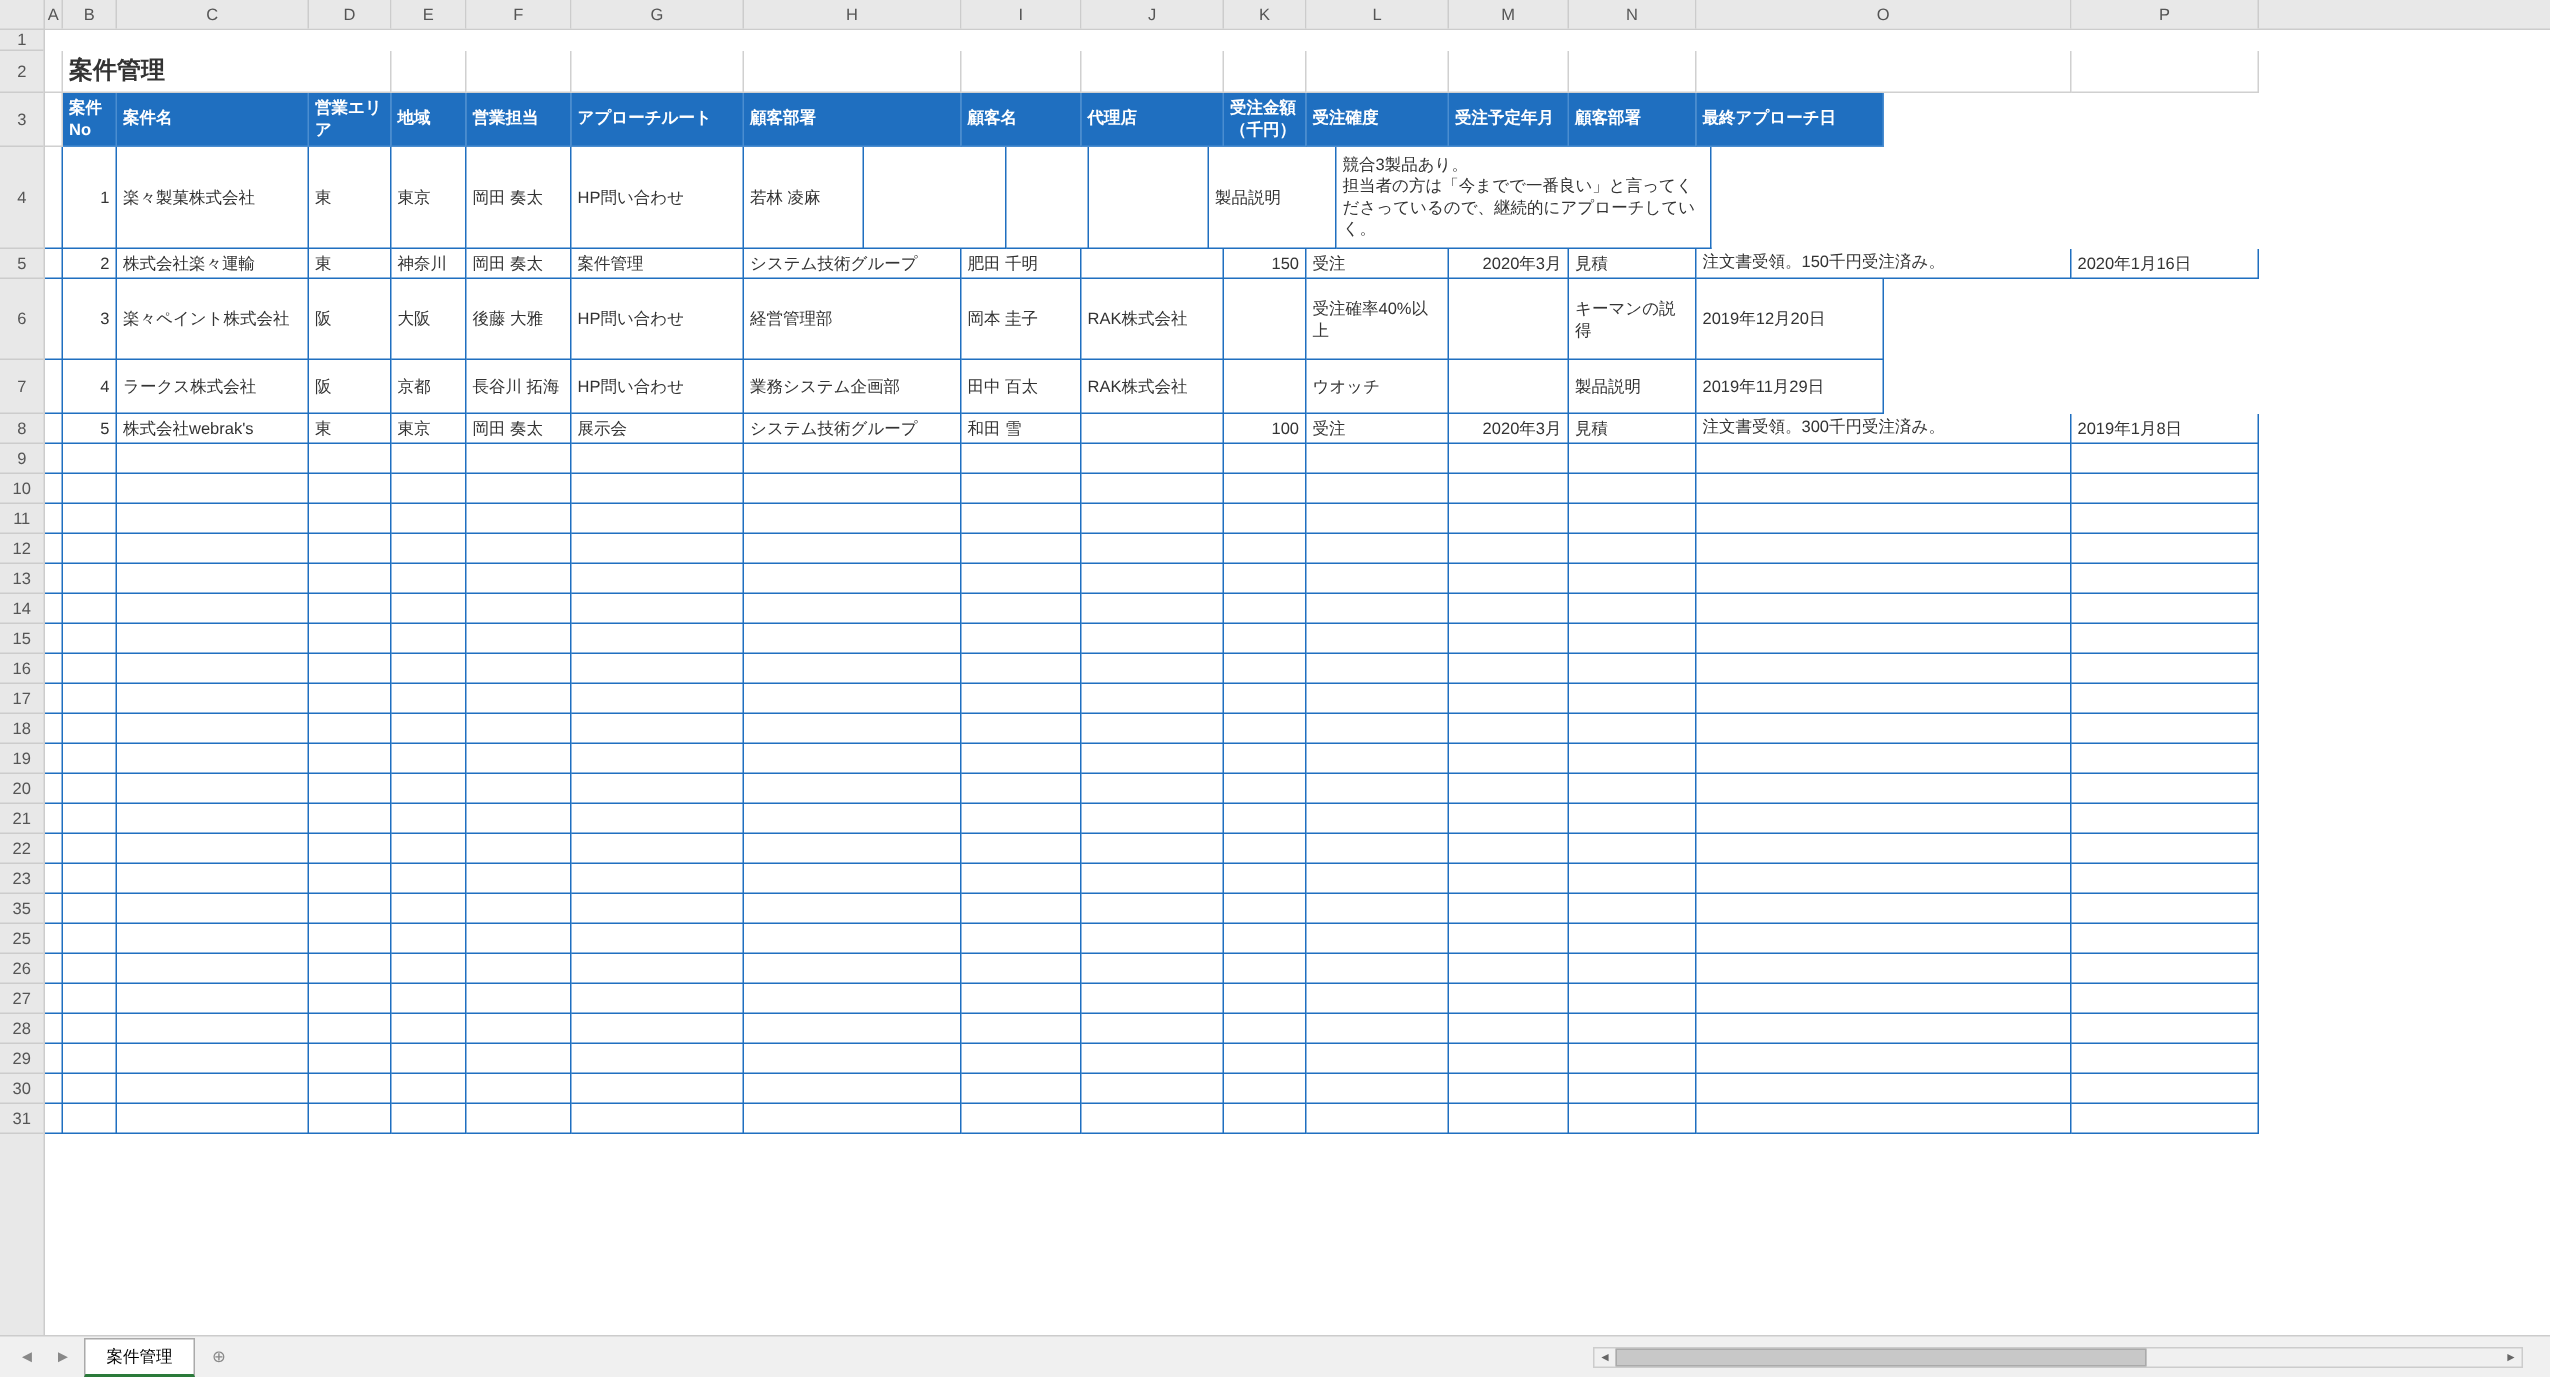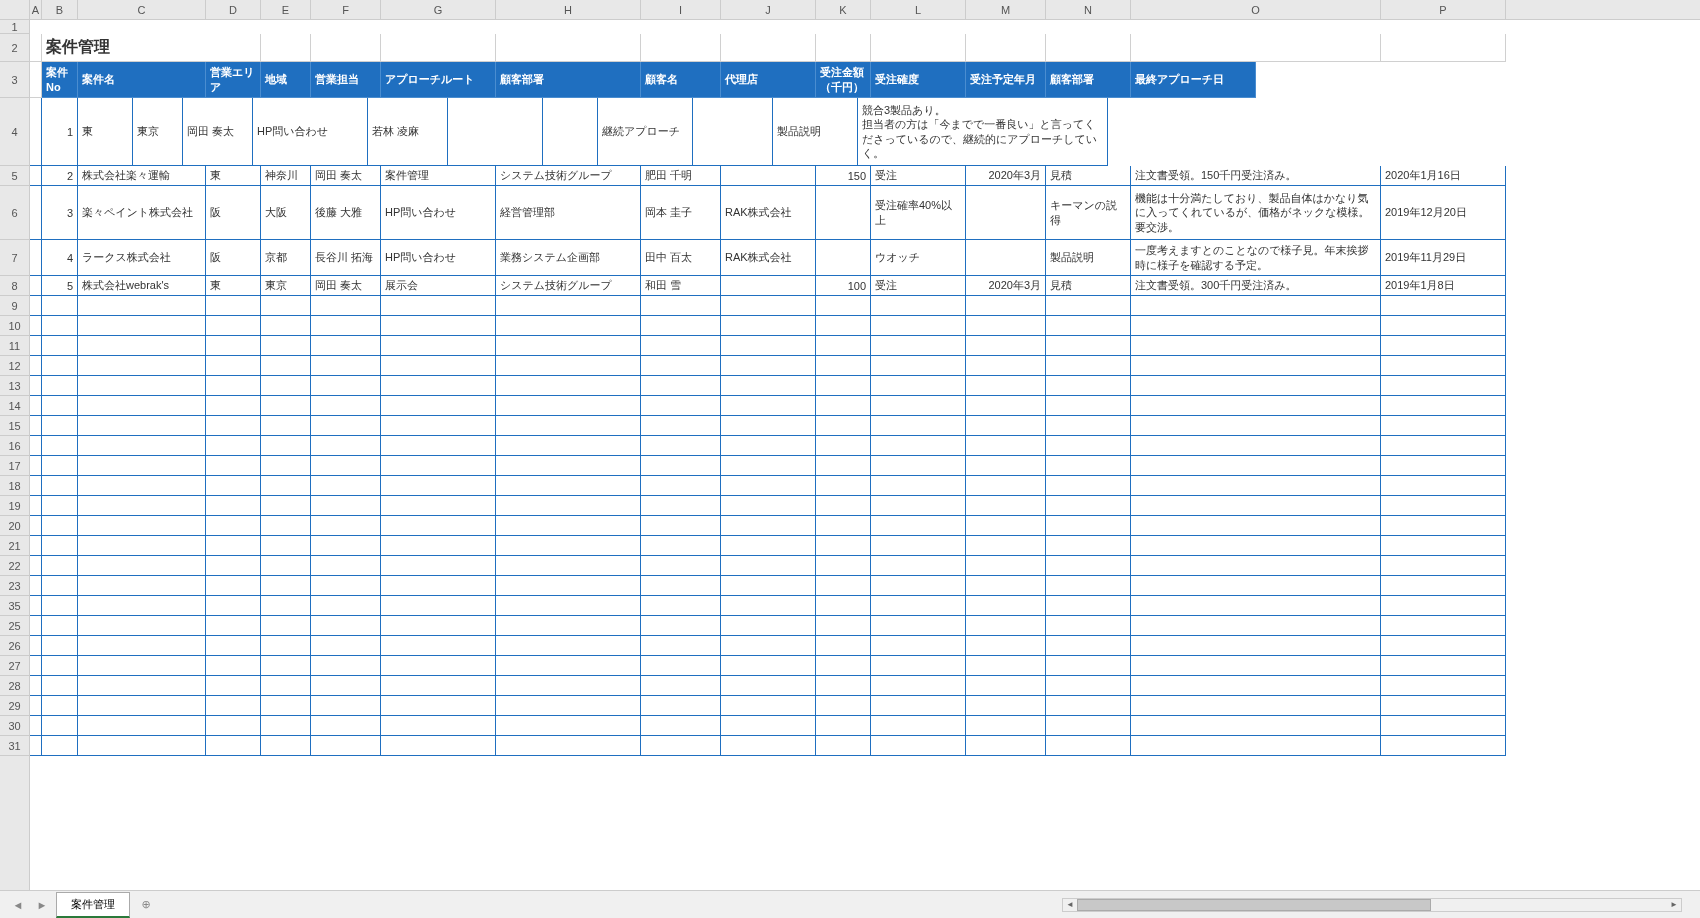--- a/index.html
+++ b/index.html
@@ -139,28 +139,28 @@
           <div class="cell hdr wrap" style="width: 95px;">代理店</div>
           <div class="cell hdr wrap" style="width: 55px;">受注金額（千円）</div>
           <div class="cell hdr wrap" style="width: 95px;">受注確度</div>
           <div class="cell hdr wrap" style="width: 80px;">受注予定年月</div>
           <div class="cell hdr wrap" style="width: 85px;">顧客部署</div>
           <div class="cell hdr wrap" style="width: 125px;">最終アプローチ日</div>
         </div>
         <div class="row data" style="height: 68px;">
           <div class="cell" style="width: 12px;"></div>
           <div class="cell num" style="width: 36px;">1</div>
+          <div class="cell" style="width: 128px;">楽々製菓株式会社</div>
           <div class="cell" style="width: 55px;">東</div>
           <div class="cell" style="width: 50px;">東京</div>
           <div class="cell" style="width: 70px;">岡田 奏太</div>
           <div class="cell" style="width: 115px;">HP問い合わせ</div>
           <div class="cell" style="width: 80px;">若林 凌麻</div>
           <div class="cell" style="width: 95px;"></div>
           <div class="cell num" style="width: 55px;"></div>
-          <div class="cell" style="width: 95px;">継続アプローチ</div>
           <div class="cell num" style="width: 80px;"></div>
           <div class="cell" style="width: 85px;">製品説明</div>
           <div class="cell wrap" style="width: 250px; white-space: pre-wrap;">競合3製品あり。
 担当者の方は「今までで一番良い」と言ってくださっているので、継続的にアプローチしていく。</div>
         </div>
         <div class="row data" style="height: 20px;">
           <div class="cell" style="width: 12px;"></div>
           <div class="cell num" style="width: 36px;">2</div>
           <div class="cell" style="width: 128px;">株式会社楽々運輸</div>
           <div class="cell" style="width: 55px;">東</div>
@@ -185,39 +185,37 @@
           <div class="cell" style="width: 50px;">大阪</div>
           <div class="cell" style="width: 70px;">後藤 大雅</div>
           <div class="cell" style="width: 115px;">HP問い合わせ</div>
           <div class="cell" style="width: 145px;">経営管理部</div>
           <div class="cell" style="width: 80px;">岡本 圭子</div>
           <div class="cell" style="width: 95px;">RAK株式会社</div>
           <div class="cell num" style="width: 55px;"></div>
           <div class="cell" style="width: 95px;">受注確率40%以上</div>
           <div class="cell num" style="width: 80px;"></div>
           <div class="cell" style="width: 85px;">キーマンの説得</div>
-          <div class="cell wrap" style="width: 250px; white-space: pre-wrap;">機能は十分満たしており、製品自体はかなり気に入ってくれているが、価格がネックな模様。要交渉。</div>
           <div class="cell" style="width: 125px;">2019年12月20日</div>
         </div>
         <div class="row data" style="height: 36px;">
           <div class="cell" style="width: 12px;"></div>
           <div class="cell num" style="width: 36px;">4</div>
           <div class="cell" style="width: 128px;">ラークス株式会社</div>
           <div class="cell" style="width: 55px;">阪</div>
           <div class="cell" style="width: 50px;">京都</div>
           <div class="cell" style="width: 70px;">長谷川 拓海</div>
           <div class="cell" style="width: 115px;">HP問い合わせ</div>
           <div class="cell" style="width: 145px;">業務システム企画部</div>
           <div class="cell" style="width: 80px;">田中 百太</div>
           <div class="cell" style="width: 95px;">RAK株式会社</div>
           <div class="cell num" style="width: 55px;"></div>
           <div class="cell" style="width: 95px;">ウオッチ</div>
           <div class="cell num" style="width: 80px;"></div>
           <div class="cell" style="width: 85px;">製品説明</div>
-          <div class="cell wrap" style="width: 250px; white-space: pre-wrap;">一度考えますとのことなので様子見。年末挨拶時に様子を確認する予定。</div>
           <div class="cell" style="width: 125px;">2019年11月29日</div>
         </div>
         <div class="row data" style="height: 20px;">
           <div class="cell" style="width: 12px;"></div>
           <div class="cell num" style="width: 36px;">5</div>
           <div class="cell" style="width: 128px;">株式会社webrak's</div>
           <div class="cell" style="width: 55px;">東</div>
           <div class="cell" style="width: 50px;">東京</div>
           <div class="cell" style="width: 70px;">岡田 奏太</div>
           <div class="cell" style="width: 115px;">展示会</div>

